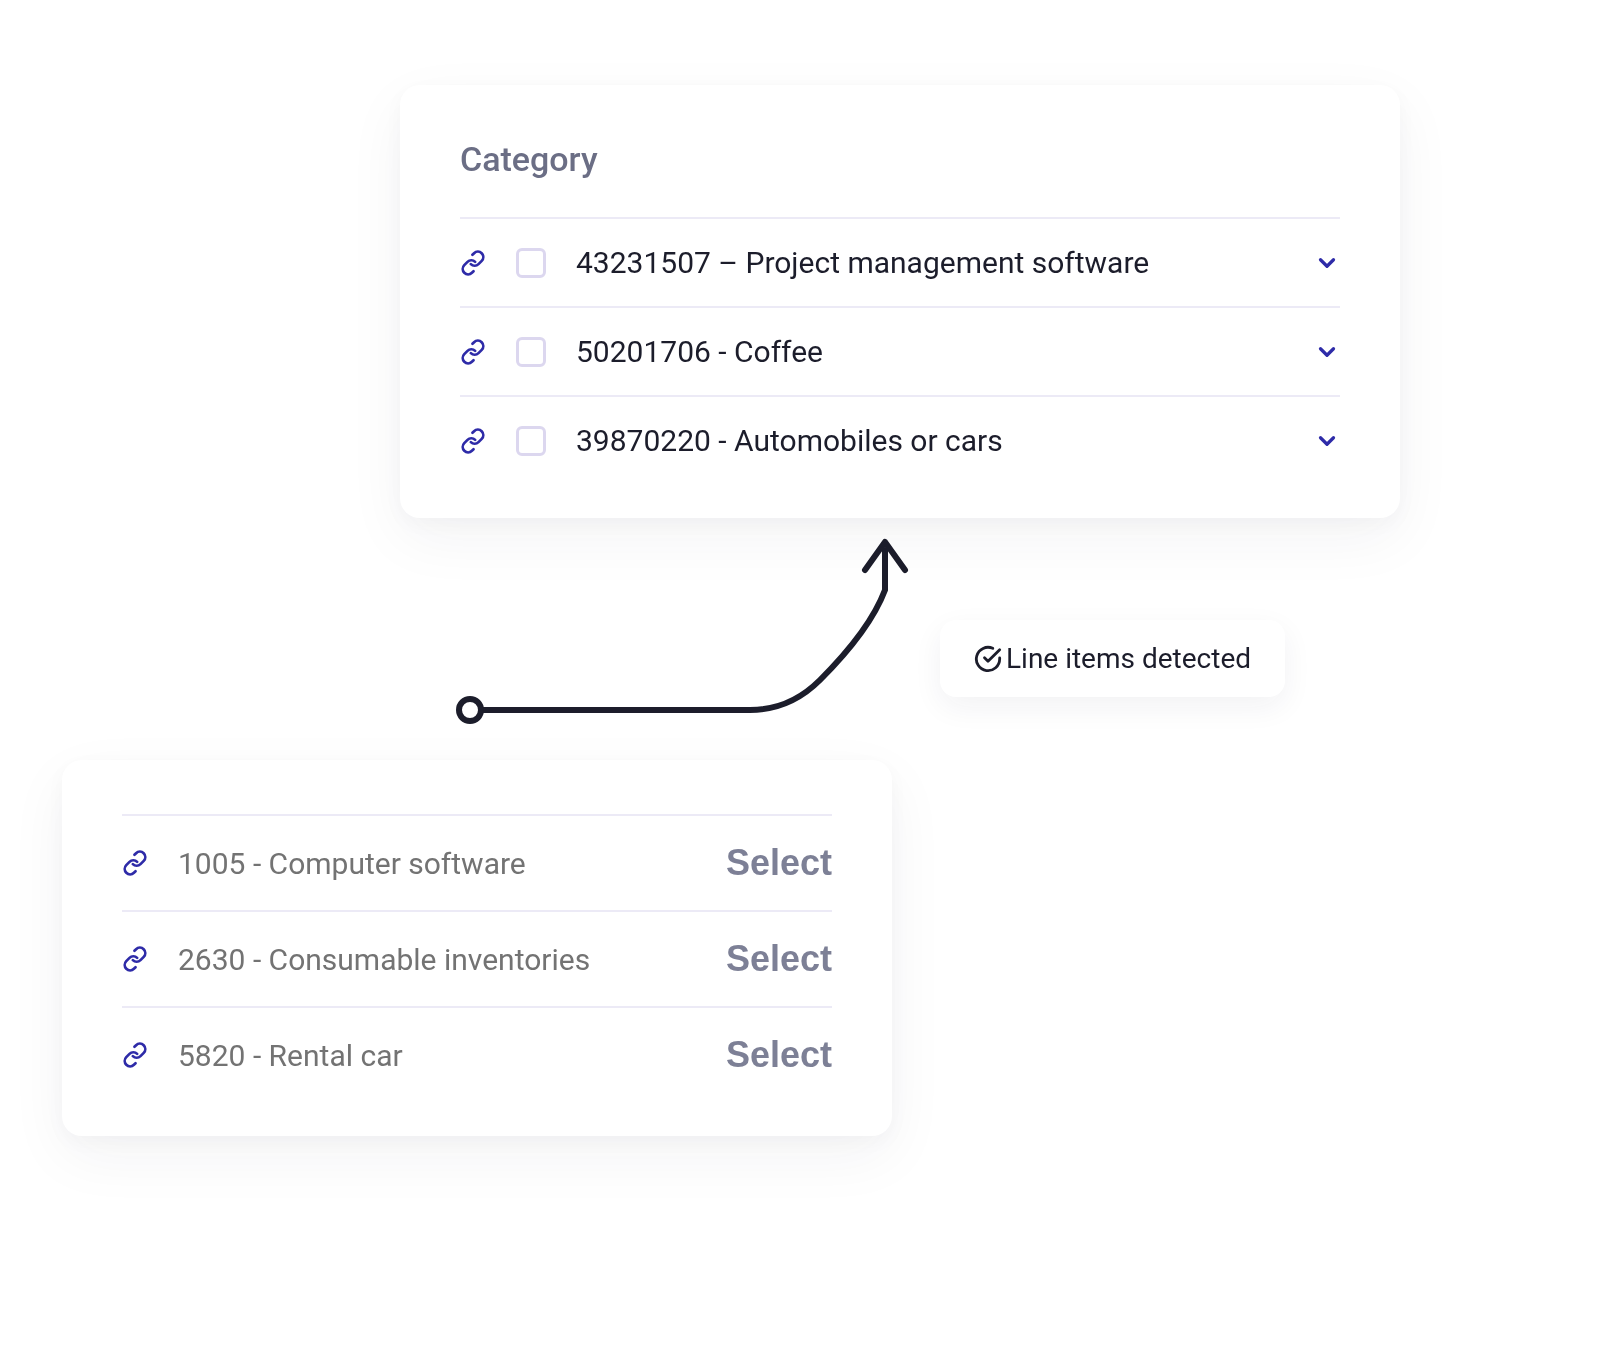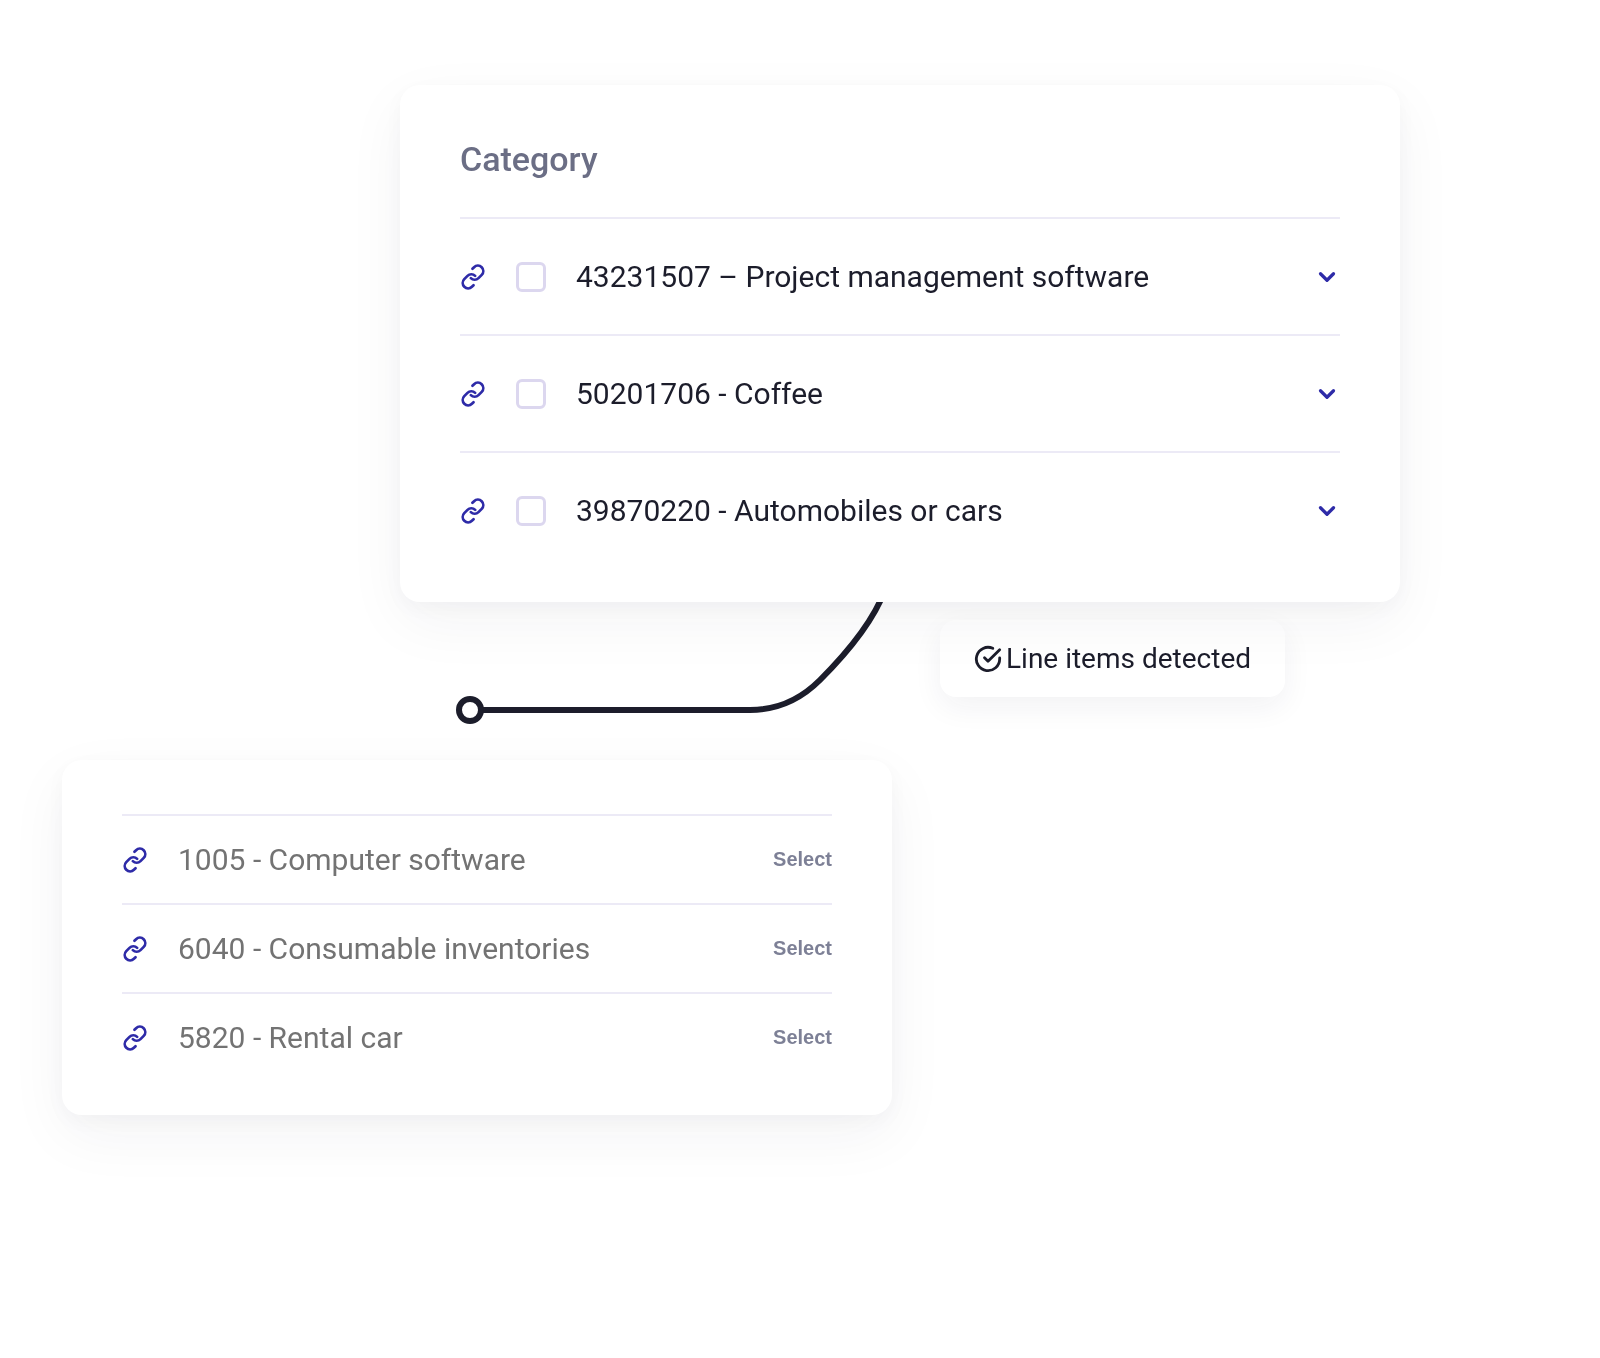--- a/index.html
+++ b/index.html
@@ -28,21 +28,21 @@
   .category-card {
     left: 400px; top: 85px;
     width: 1000px;
     padding: 54px 60px 34px 60px;
     z-index: 3;
   }
   .panel-heading { font-size: 34px; color: #6b6e85; font-weight: 500; margin-bottom: 38px; }
   .cat-row {
     display: flex; align-items: center;
     border-top: 2px solid #eceaf6;
-    padding: 40px 0;
+    padding: 26px 0;
     gap: 30px;
   }
   .cat-row:first-of-type { border-top: 2px solid #eceaf6; }
   .link-icon { width: 26px; height: 26px; flex: 0 0 26px; color: #2e2ba8; }
   .check-box {
     width: 30px; height: 30px; flex: 0 0 30px;
     border: 3px solid #dcd7ef; border-radius: 6px; background: #fff;
   }
   .cat-label { flex: 1 1 auto; font-size: 30px; color: #1c1d2b; }
   .chevron { width: 26px; height: 26px; flex: 0 0 26px; color: #2e2ba8; }
@@ -55,21 +55,21 @@
     z-index: 2;
   }
   .acc-row {
     display: flex; align-items: center;
     border-top: 2px solid #eceaf6;
     padding: 26px 0;
     gap: 30px;
   }
   .acc-label { flex: 1 1 auto; font-size: 30px; color: #737373; }
   .select-btn {
-    font-size: 20px; color: #7d8096; font-weight: 600;
+    font-size: 36px; color: #7d8096; font-weight: 600;
     background: none; border: none; cursor: pointer;
   }
 
   
   .detected-pill {
     position: absolute;
     left: 940px; top: 620px;
     background: #fff;
     border-radius: 16px;
     box-shadow: 0 10px 30px rgba(30,30,60,0.06);
@@ -178,21 +178,21 @@
       <button class="select-btn">Select</button>
     </div>
 
     <div class="acc-row">
       <span class="link-icon">
         <svg viewBox="0 0 24 24" fill="none" stroke="currentColor" stroke-width="2.5" stroke-linecap="round" stroke-linejoin="round">
             <path d="M10 13a5 5 0 0 0 7.07 0l3-3a5 5 0 0 0-7.07-7.07l-1.5 1.5"></path>
             <path d="M14 11a5 5 0 0 0-7.07 0l-3 3a5 5 0 0 0 7.07 7.07l1.5-1.5"></path>
           </svg>
       </span>
-      <span class="acc-label">6040 - Consumable inventories</span>
+      <span class="acc-label">2630 - Consumable inventories</span>
       <button class="select-btn">Select</button>
     </div>
 
     <div class="acc-row">
       <span class="link-icon">
         <svg viewBox="0 0 24 24" fill="none" stroke="currentColor" stroke-width="2.5" stroke-linecap="round" stroke-linejoin="round">
             <path d="M10 13a5 5 0 0 0 7.07 0l3-3a5 5 0 0 0-7.07-7.07l-1.5 1.5"></path>
             <path d="M14 11a5 5 0 0 0-7.07 0l-3 3a5 5 0 0 0 7.07 7.07l1.5-1.5"></path>
           </svg>
       </span>

